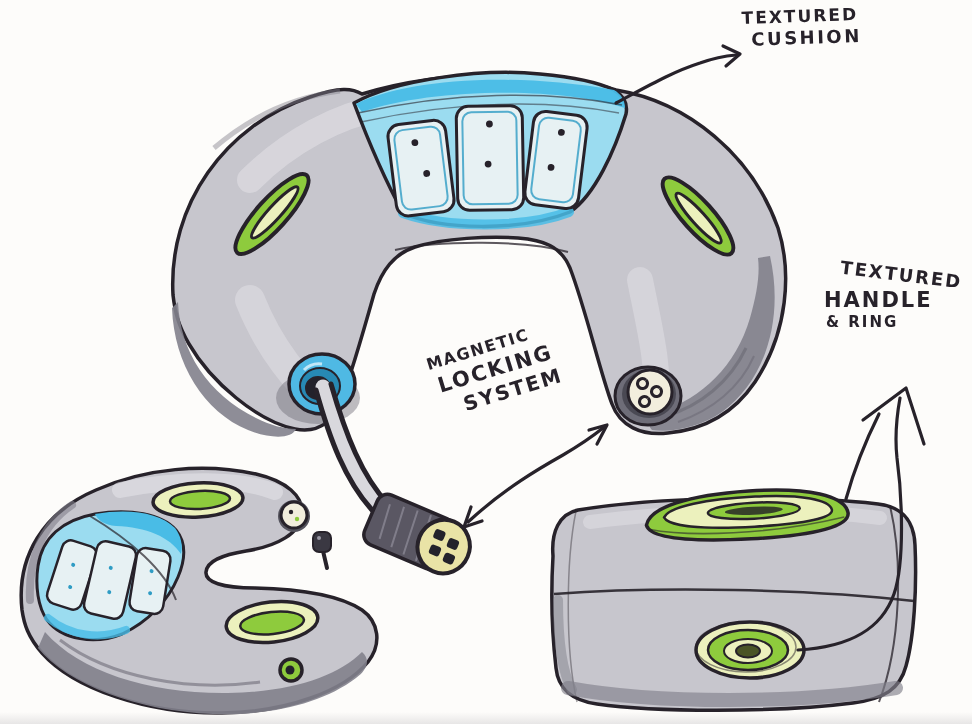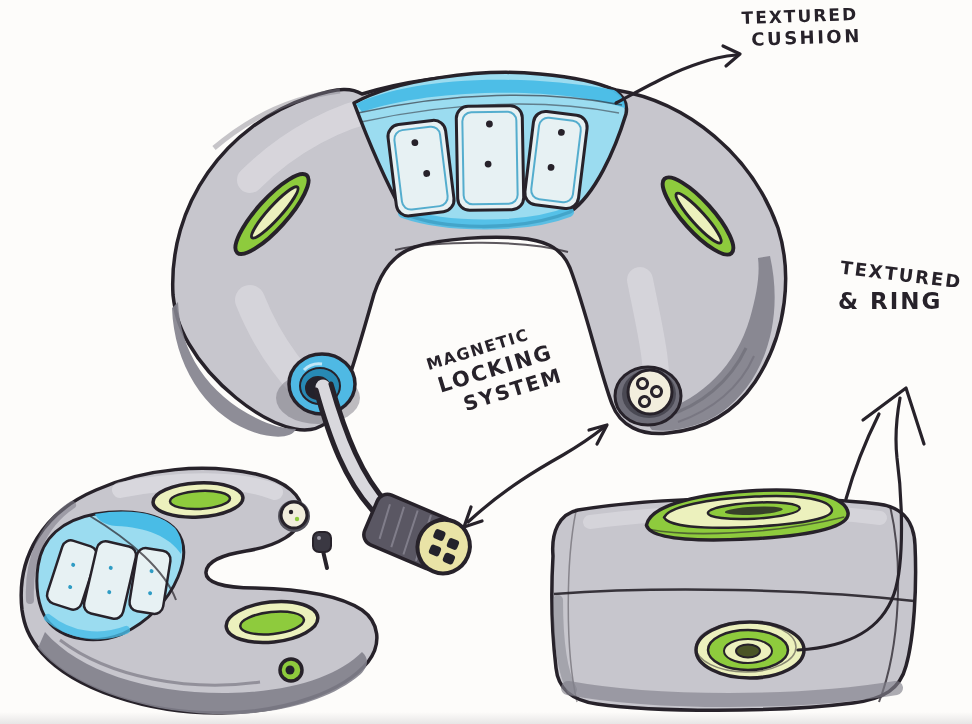--- a/index.html
+++ b/index.html
@@ -22,21 +22,21 @@
   #label-cushion{left:742px;top:6px;transform:rotate(-2deg);}
   #label-cushion .l1{font-size:17px;letter-spacing:2px;}
   #label-cushion .l2{font-size:18px;letter-spacing:2.5px;margin-left:9px;}
   #label-locking{left:424px;top:356px;transform:rotate(-17deg);transform-origin:0 0;}
   #label-locking .l1{font-size:16px;letter-spacing:1.5px;}
   #label-locking .l2{font-size:21px;letter-spacing:2px;margin-left:5px;}
   #label-locking .l3{font-size:20px;letter-spacing:2px;margin-left:24px;}
   #label-handle{left:822px;top:264px;}
   #label-handle .l1{font-size:18px;letter-spacing:2px;margin-left:18px;transform:rotate(7deg);display:inline-block;}
   #label-handle .l2{font-size:21px;letter-spacing:2px;margin-left:2px;}
-  #label-handle .l3{font-size:23px;letter-spacing:2px;margin-left:16px;}
+  #label-handle .l3{font-size:15px;letter-spacing:2px;margin-left:4px;}
 </style>
 </head>
 <body>
 
 <div id="stage">
 
 <svg width="972" height="724" viewBox="0 0 972 724">
 
   <g>
 
@@ -260,16 +260,17 @@
   </div>
 
   <div class="annotation" id="label-locking">
     <span class="l1">MAGNETIC</span>
     <span class="l2">LOCKING</span>
     <span class="l3">SYSTEM</span>
   </div>
 
   <div class="annotation" id="label-handle">
     <span class="l1">TEXTURED</span>
+    <span class="l2">HANDLE</span>
     <span class="l3">&amp; RING</span>
   </div>
 
 </div>
 
 </body></html>

